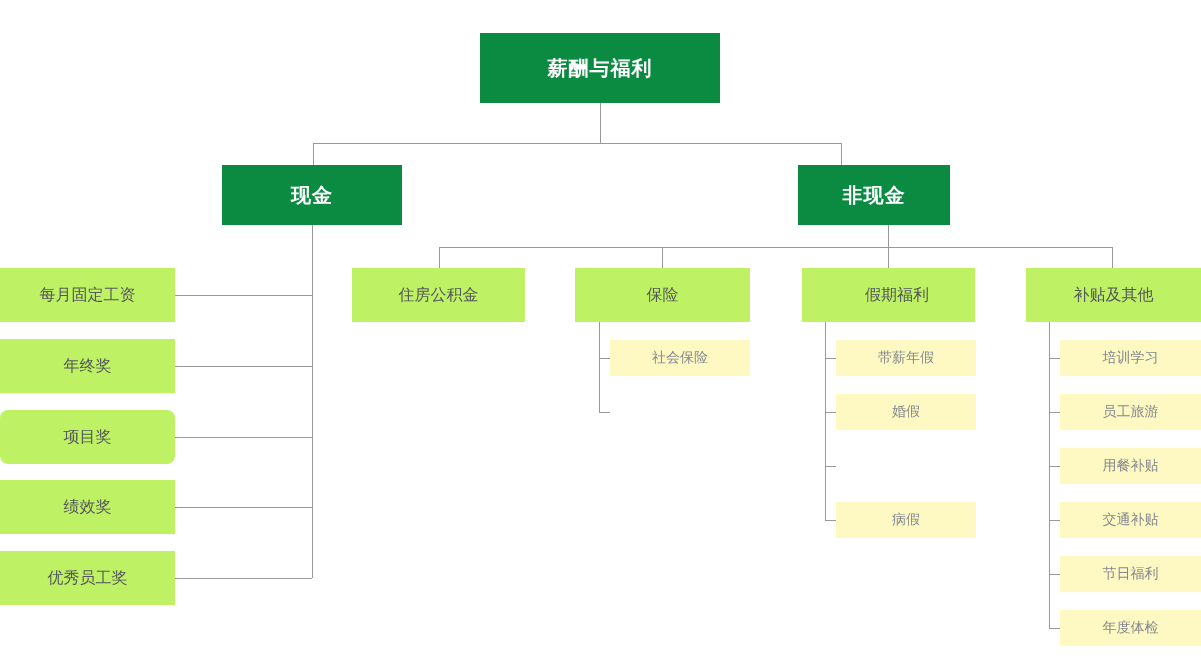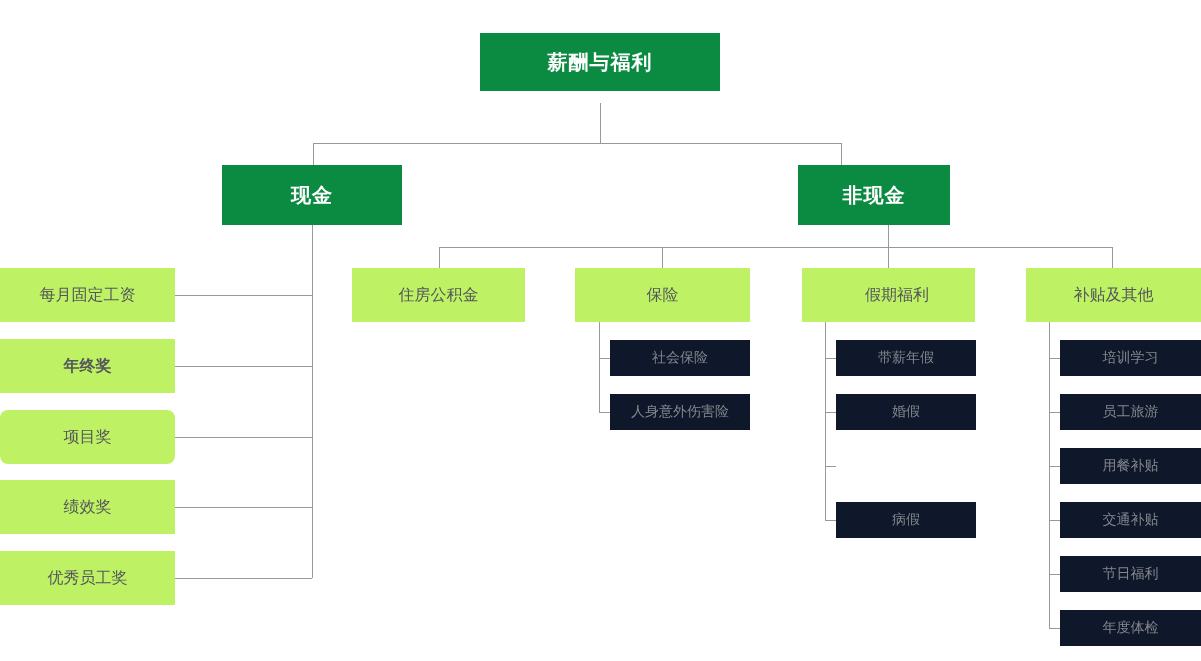--- a/index.html
+++ b/index.html
@@ -38,57 +38,56 @@
     font-size: 20px;
     font-weight: bold;
     letter-spacing: 1px;
   }
   .n-gray {
     background: #bef264;
     color: #54575b;
     font-size: 16px;
   }
   .n-light {
-    background: #0f172a;
+    background: #fef9c3;
     color: #83878e;
     font-size: 14px;
   }
 </style>
 </head>
 <body>
 
 <div class="canvas">
 
   <svg class="wires" viewBox="0 0 1201 661">
     <path d="M600 103 L600 143 M313 143 L841 143 M313 143 L313 165 M841 143 L841 165"></path>
     <path d="M312 225 L312 578 M175 295 L312 295 M175 366 L312 366 M175 437 L312 437 M175 507 L312 507 M175 578 L312 578"></path>
     <path d="M888 225 L888 268 M439 247 L1112 247 M439 247 L439 268 M662 247 L662 268 M1112 247 L1112 268"></path>
     <path d="M599 322 L599 412 M599 358 L610 358 M599 412 L610 412"></path>
     <path d="M825 322 L825 520 M825 358 L836 358 M825 412 L836 412 M825 466 L836 466 M825 520 L836 520"></path>
     <path d="M1049 322 L1049 628 M1049 358 L1060 358 M1049 412 L1060 412 M1049 466 L1060 466 M1049 520 L1060 520 M1049 574 L1060 574 M1049 628 L1060 628"></path>
   </svg>
 
-  <div class="node n-green" style="left:480px; top:33px; width:240px; height:58px;">薪酬与福利</div>
+  <div class="node n-green" style="left:480px; top:33px; width:240px; height:70px;">薪酬与福利</div>
 
   <div class="node n-green" style="left:222px; top:165px; width:180px; height:60px;">现金</div>
   <div class="node n-green" style="left:798px; top:165px; width:152px; height:60px;">非现金</div>
 
   <div class="node n-gray" style="left:0px; top:268px; width:175px; height:54px;">每月固定工资</div>
-  <div class="node n-gray" style="left:0px; top:339px; width:175px; height:54px;font-weight:bold;">年终奖</div>
+  <div class="node n-gray" style="left:0px; top:339px; width:175px; height:54px;">年终奖</div>
   <div class="node n-gray" style="left:0px; top:410px; width:175px; height:54px;border-radius:8px;">项目奖</div>
   <div class="node n-gray" style="left:0px; top:480px; width:175px; height:54px;">绩效奖</div>
   <div class="node n-gray" style="left:0px; top:551px; width:175px; height:54px;">优秀员工奖</div>
 
   <div class="node n-gray" style="left:352px; top:268px; width:173px; height:54px;">住房公积金</div>
   <div class="node n-gray" style="left:575px; top:268px; width:175px; height:54px;">保险</div>
   <div class="node n-gray" style="left:802px; top:268px; width:173px; height:54px;padding-left:17px;">假期福利</div>
   <div class="node n-gray" style="left:1026px; top:268px; width:175px; height:54px;">补贴及其他</div>
 
   <div class="node n-light" style="left:610px; top:340px; width:140px; height:36px;">社会保险</div>
-  <div class="node n-light" style="left:610px; top:394px; width:140px; height:36px;">人身意外伤害险</div>
 
   <div class="node n-light" style="left:836px; top:340px; width:140px; height:36px;">带薪年假</div>
   <div class="node n-light" style="left:836px; top:394px; width:140px; height:36px;">婚假</div>
   <div class="node n-light" style="left:836px; top:502px; width:140px; height:36px;">病假</div>
 
   <div class="node n-light" style="left:1060px; top:340px; width:141px; height:36px;">培训学习</div>
   <div class="node n-light" style="left:1060px; top:394px; width:141px; height:36px;">员工旅游</div>
   <div class="node n-light" style="left:1060px; top:448px; width:141px; height:36px;">用餐补贴</div>
   <div class="node n-light" style="left:1060px; top:502px; width:141px; height:36px;">交通补贴</div>
   <div class="node n-light" style="left:1060px; top:556px; width:141px; height:36px;">节日福利</div>

